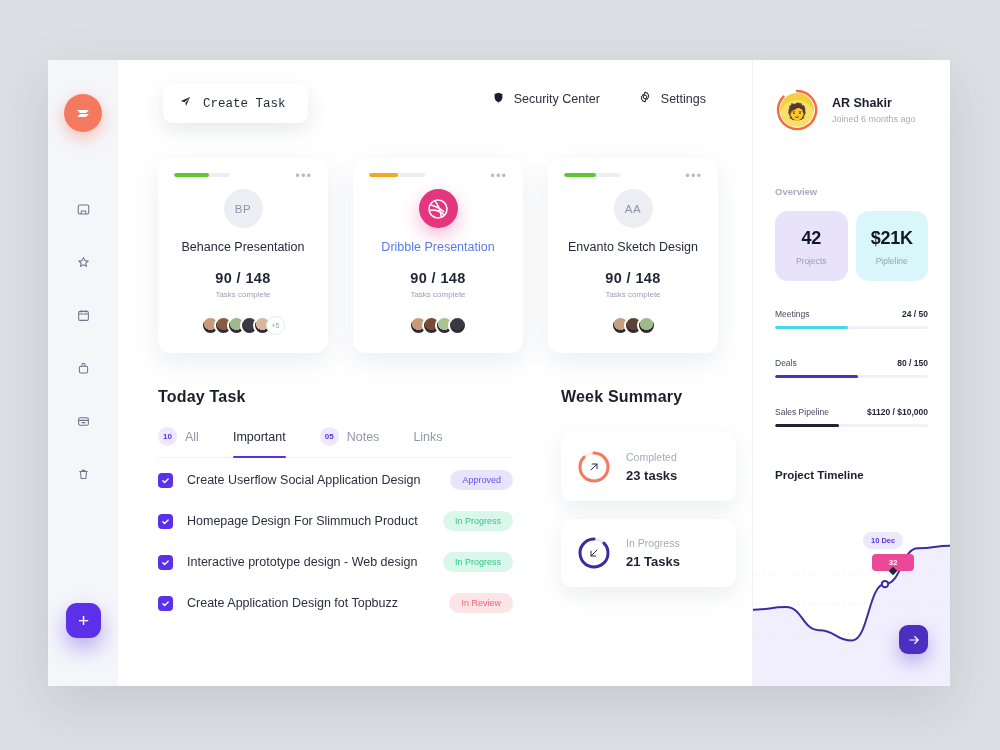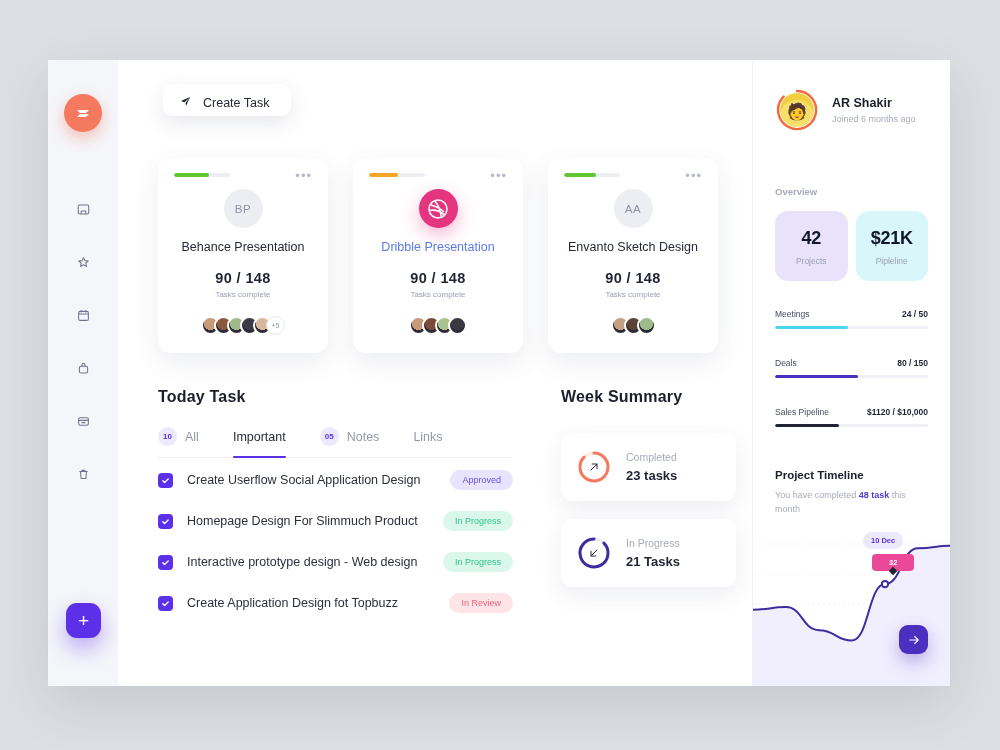--- a/index.html
+++ b/index.html
@@ -53,25 +53,26 @@
     background: #ffffff;
     overflow: hidden;
   }
   .topbar {
     height: 78px; position: relative;
     display: flex; align-items: center;
   }
   .create-task {
     position: absolute; left: 45px; top: 24px;
     background: #fff; border-radius: 9px;
-    padding: 11px 22px 5px 16px;
+    padding: 11px 22px 11px 16px;
     display: flex; align-items: center; gap: 11px;
     font-size: 12.5px; color: #262a38; font-weight: 500;
     box-shadow: 0 7px 20px rgba(70,80,110,.13);
     cursor: pointer;
+    font-family: Liberation Mono, monospace;
   }
   .top-links {
     position: absolute; right: 46px; top: 30px;
     display: flex; align-items: center; gap: 38px;
   }
   .top-link {
     display: flex; align-items: center; gap: 9px;
     font-size: 12.5px; color: #2c3040; cursor: pointer;
   }
 
@@ -275,20 +276,39 @@
   <section class="main">
 
     <div class="topbar">
       <div class="create-task">
         <span>
           <svg width="13" height="13" viewBox="0 0 20 20">
               <path d="M17 3L3 9.2l5.4 1.9L16.5 4 10 12.3l.8 4.7z" fill="#1f2333"></path>
             </svg>
         </span>
         <span>Create Task</span>
+      </div>
+      <div class="top-links">
+        <div class="top-link">
+          <span>
+            <svg width="13" height="13" viewBox="0 0 20 20">
+                <path d="M10 2.5l6 2.3v5c0 4-2.6 6.6-6 7.7-3.4-1.1-6-3.7-6-7.7v-5z" fill="#1b1e2b"></path>
+              </svg>
+          </span>
+          <span>Security Center</span>
+        </div>
+        <div class="top-link">
+          <span>
+            <svg width="14" height="14" viewBox="0 0 20 20" fill="none" stroke="#1b1e2b" stroke-width="1.4">
+              <circle cx="10" cy="10" r="2.6"></circle>
+              <path d="M10 2.6l1.2 1.7 2-.4.4 2 1.8.9-.8 1.9.8 1.9-1.8.9-.4 2-2-.4L10 17.4l-1.2-1.7-2 .4-.4-2-1.8-.9.8-1.9-.8-1.9 1.8-.9.4-2 2 .4z" stroke-linejoin="round"></path>
+            </svg>
+          </span>
+          <span>Settings</span>
+        </div>
       </div>
     </div>
 
     <div class="cards">
 
       <article class="pcard">
         <div class="pcard-head">
           <div class="bar-track">
             <div class="bar-fill" id="pf0" style="width: 62%; background: rgb(94, 200, 50);"></div>
           </div>
@@ -505,23 +525,20 @@
             <span class="metric-name">Sales Pipeline</span>
             <span class="metric-val">$1120 / $10,000</span>
           </div>
           <div class="mtrack">
             <div class="mfill" style="width: 42%; background: rgb(31, 35, 51);"></div>
           </div>
         </div>
       </div>
 
     <div class="tl-title">Project Timeline</div>
-    <div class="tl-sub">
-      <span>You have completed </span><b>48 task</b><span> this month</span>
-    </div>
 
     <div class="chart-wrap">
       <svg width="198" height="160" viewBox="0 0 198 160" preserveAspectRatio="none">
         <g stroke="#f1f1f7" stroke-width="1" stroke-dasharray="2 3">
           <line x1="0" y1="18" x2="198" y2="18"></line>
           <line x1="0" y1="48" x2="198" y2="48"></line>
           <line x1="0" y1="78" x2="198" y2="78"></line>
           <line x1="0" y1="108" x2="198" y2="108"></line>
         </g>
         <path id="area" fill="#ece9fd" opacity=".75" d="M0,83.68 C16.5,83.68 16.5,81.12 33,81.12 C49.5,81.12 49.5,104.16 66,104.16 C82.5,104.16 82.5,114.4 99,114.4 C115.5,114.4 115.5,58.08 132,58.08 C148.5,58.08 148.5,22.239999999999995 165,22.239999999999995 C181.5,22.239999999999995 181.5,19.680000000000007 198,19.680000000000007 L198,160 L0,160 Z"></path>

